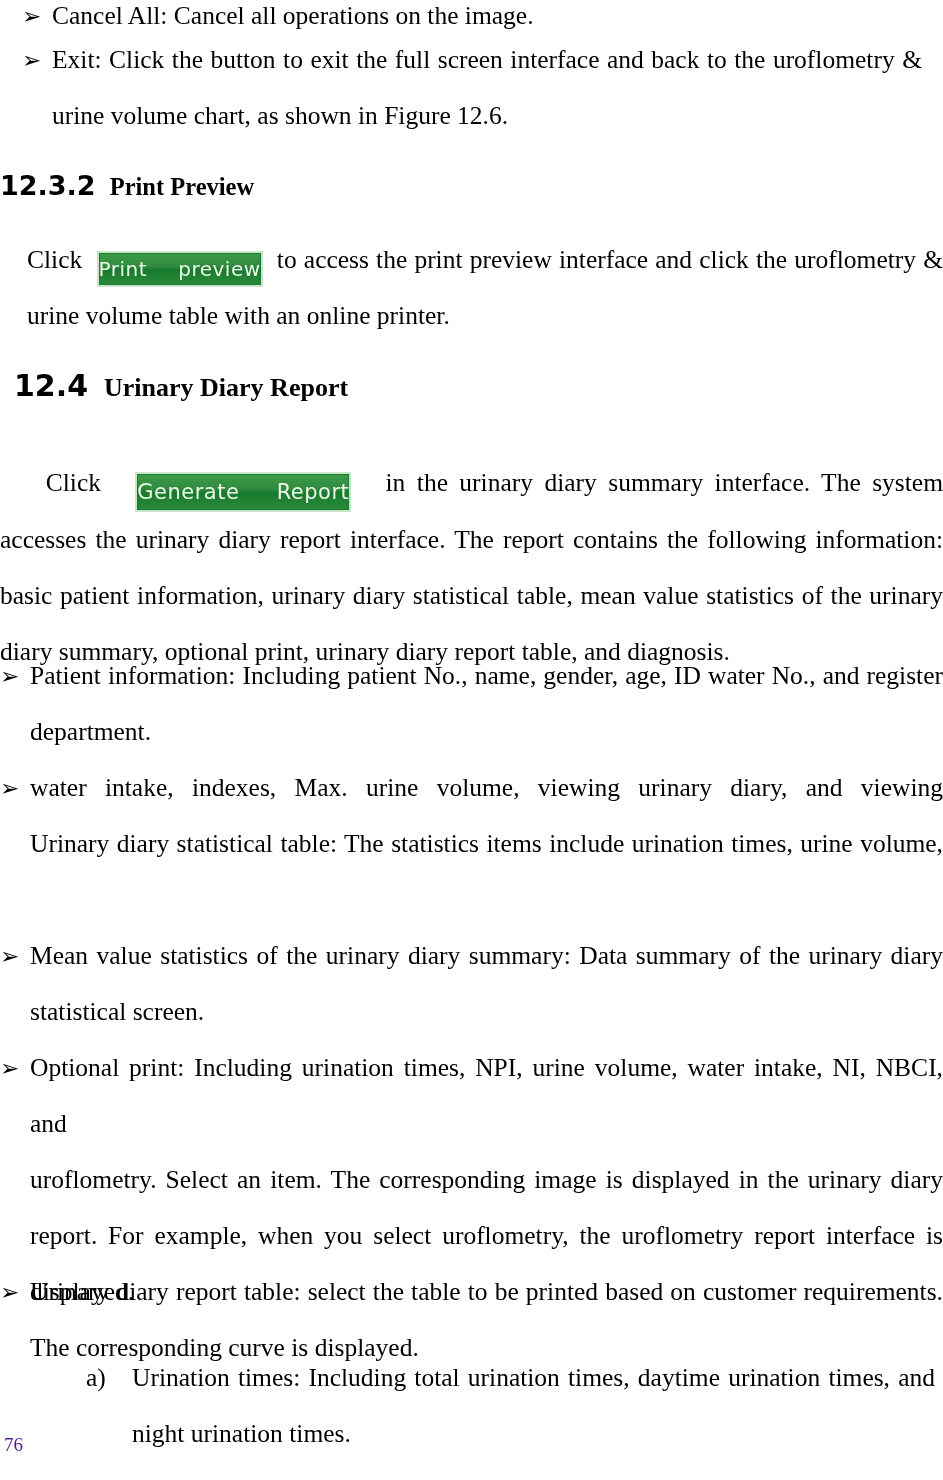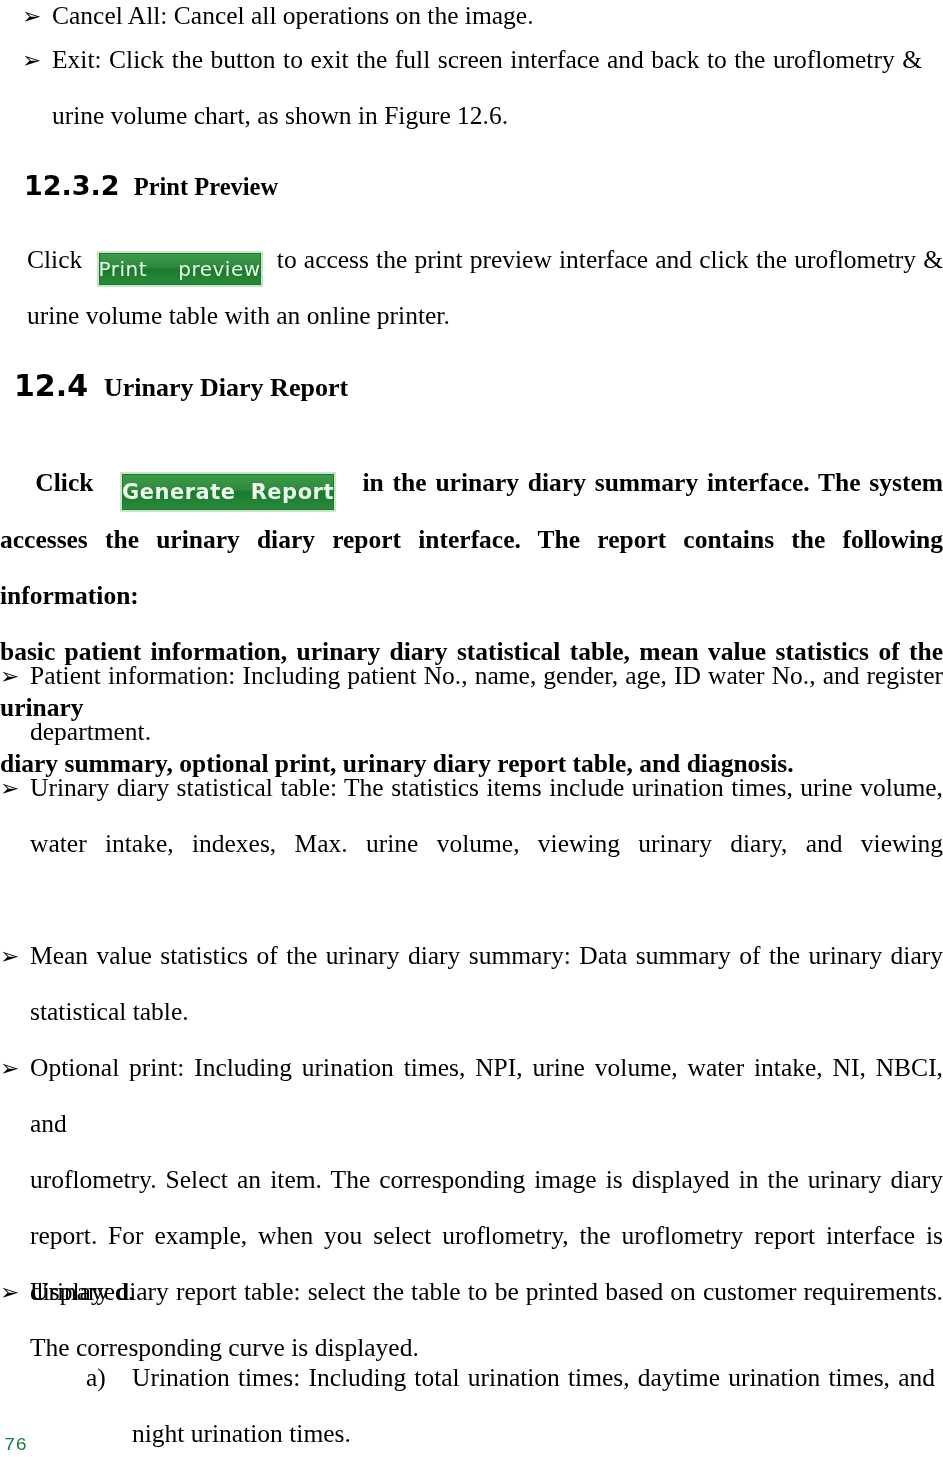--- a/index.html
+++ b/index.html
@@ -75,21 +75,21 @@
     font-family: "DejaVu Sans", "Liberation Sans", sans-serif;
     font-weight: bold;
     color: #000;
   }
   .heading-text {
     font-family: "Liberation Serif", "DejaVu Serif", serif;
     font-weight: bold;
     color: #000;
   }
 
-  .h3 .heading-num { font-size: 27px; margin-left: 24px; }
+  .h3 .heading-num { font-size: 27px; }
   .h3 .heading-text { font-size: 24.5px; margin-left: 14px; }
 
   .h2 .heading-num { font-size: 30px; }
   .h2 .heading-text { font-size: 26px; margin-left: 16px; }
 
   
   .ui-button {
     display: inline-block;
     vertical-align: -8px;
     border: 2px solid #c9e6c9;
@@ -124,21 +124,21 @@
 
   #b-cancel-all     { left: 22px;  top: -12px;  width: 900px; }
   #b-exit           { left: 22px;  top: 32px;   width: 900px; }
 
   #h-12-3-2         { left: 0px;   top: 170px;  width: 600px; }
 
   #p-print-preview  { left: 27px;  top: 232px;  width: 916px; }
 
   #h-12-4           { left: 14px;  top: 368px;  width: 600px; }
 
-  #p-generate       { left: 0px;   top: 455px;  width: 943px; font-weight: bold; }
+  #p-generate       { left: 0px;   top: 455px;  width: 943px; }
 
   #b-patient        { left: 0px;   top: 648px;  width: 943px; }
   #b-stat-table     { left: 0px;   top: 760px;  width: 943px; }
   #b-mean-value     { left: 0px;   top: 928px;  width: 943px; }
   #b-optional       { left: 0px;   top: 1040px; width: 943px; }
   #b-report-table   { left: 0px;   top: 1264px; width: 943px; }
 
   #n-urination      { left: 0px;   top: 1350px; width: 943px; }
 
   .sub-row {
@@ -157,23 +157,23 @@
     font-size: 25.5px;
     line-height: 56px;
     padding-right: 8px;
   }
 
   
   #page-number {
     position: absolute;
     left: 4px;
     top: 1434px;
-    font-family: Liberation Mono, monospace;
+    font-family: Liberation Serif, serif;
     font-size: 19px;
-    color: #15803d;
+    color: #4c1d95;
   }
 </style>
 </head>
 <body>
 
 <div class="page">
 
   <div class="abs bullet-row" id="b-cancel-all">
     <span class="bullet-marker">➢</span>
     <span class="bullet-body">
@@ -215,30 +215,30 @@
     <span class="bullet-marker">➢</span>
     <span class="bullet-body">
       <span class="jline">Patient information: Including patient No., name, gender, age, ID water No., and register</span>
       <span class="jline-end">department.</span>
     </span>
   </div>
 
   <div class="abs bullet-row" id="b-stat-table">
     <span class="bullet-marker">➢</span>
     <span class="bullet-body">
+      <span class="jline">water intake, indexes, Max. urine volume, viewing urinary diary, and viewing</span>
       <span class="jline">Urinary diary statistical table: The statistics items include urination times, urine volume,</span>
-      <span class="jline">water intake, indexes, Max. urine volume, viewing urinary diary, and viewing</span>
     </span>
   </div>
 
   <div class="abs bullet-row" id="b-mean-value">
     <span class="bullet-marker">➢</span>
     <span class="bullet-body">
       <span class="jline">Mean value statistics of the urinary diary summary: Data summary of the urinary diary</span>
-      <span class="jline-end">statistical table.</span>
+      <span class="jline-end">statistical screen.</span>
     </span>
   </div>
 
   <div class="abs bullet-row" id="b-optional">
     <span class="bullet-marker">➢</span>
     <span class="bullet-body">
       <span class="jline">Optional print: Including urination times, NPI, urine volume, water intake, NI, NBCI, and</span>
       <span class="jline">uroflometry. Select an item. The corresponding image is displayed in the urinary diary</span>
       <span class="jline">report. For example, when you select uroflometry, the uroflometry report interface is</span>
       <span class="jline-end">displayed.</span>

